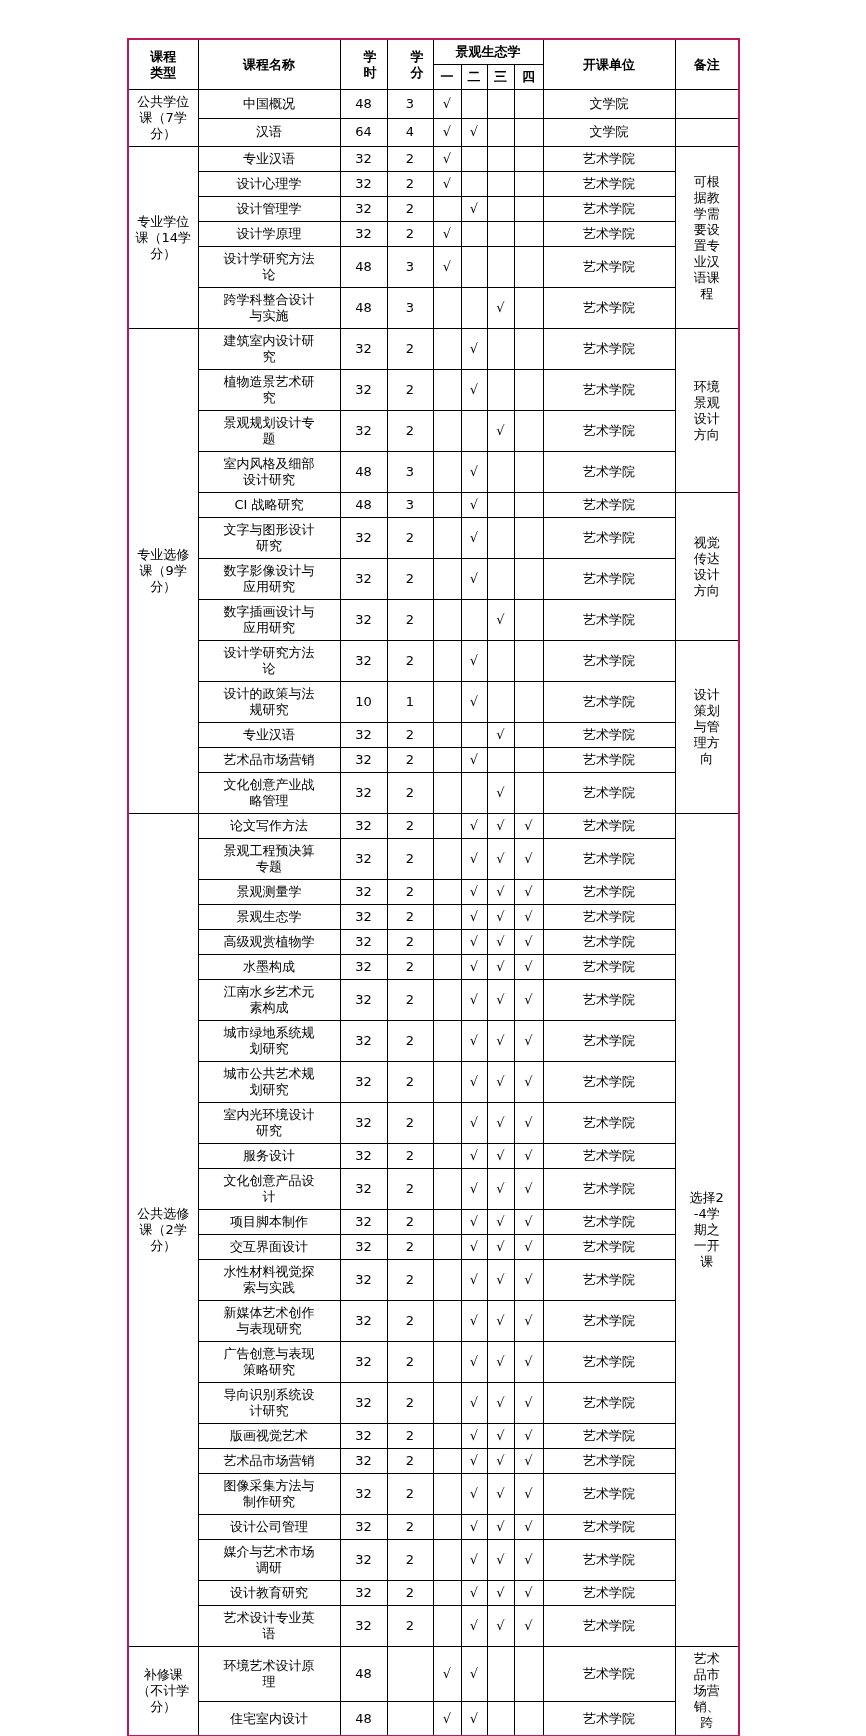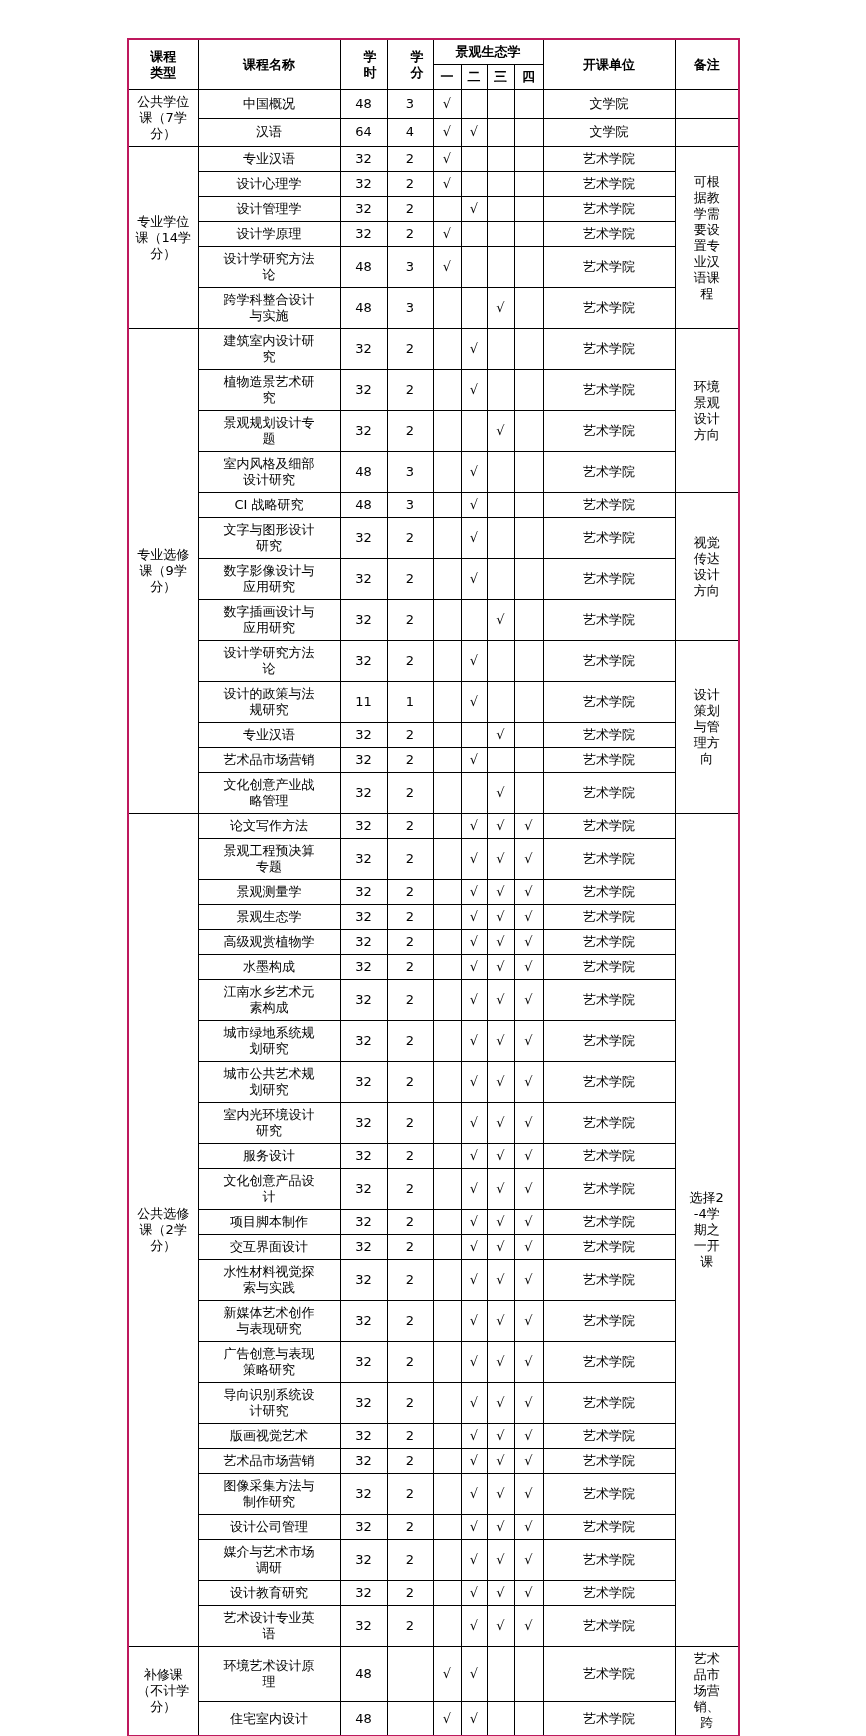--- a/index.html
+++ b/index.html
@@ -251,21 +251,21 @@
         <td class="num-cell">2</td>
         <td class="sem-cell"></td>
         <td class="sem-cell">√</td>
         <td class="sem-cell"></td>
         <td class="sem-cell"></td>
         <td class="unit-cell">艺术学院</td>
         <td class="remark-cell" rowspan="5">设计策划与管理方向</td>
       </tr>
       <tr>
         <td class="name-cell">设计的政策与法规研究</td>
-        <td class="num-cell">11</td>
+        <td class="num-cell">10</td>
         <td class="num-cell">1</td>
         <td class="sem-cell"></td>
         <td class="sem-cell">√</td>
         <td class="sem-cell"></td>
         <td class="sem-cell"></td>
         <td class="unit-cell">艺术学院</td>
       </tr>
       <tr>
         <td class="name-cell">专业汉语</td>
         <td class="num-cell">32</td>

